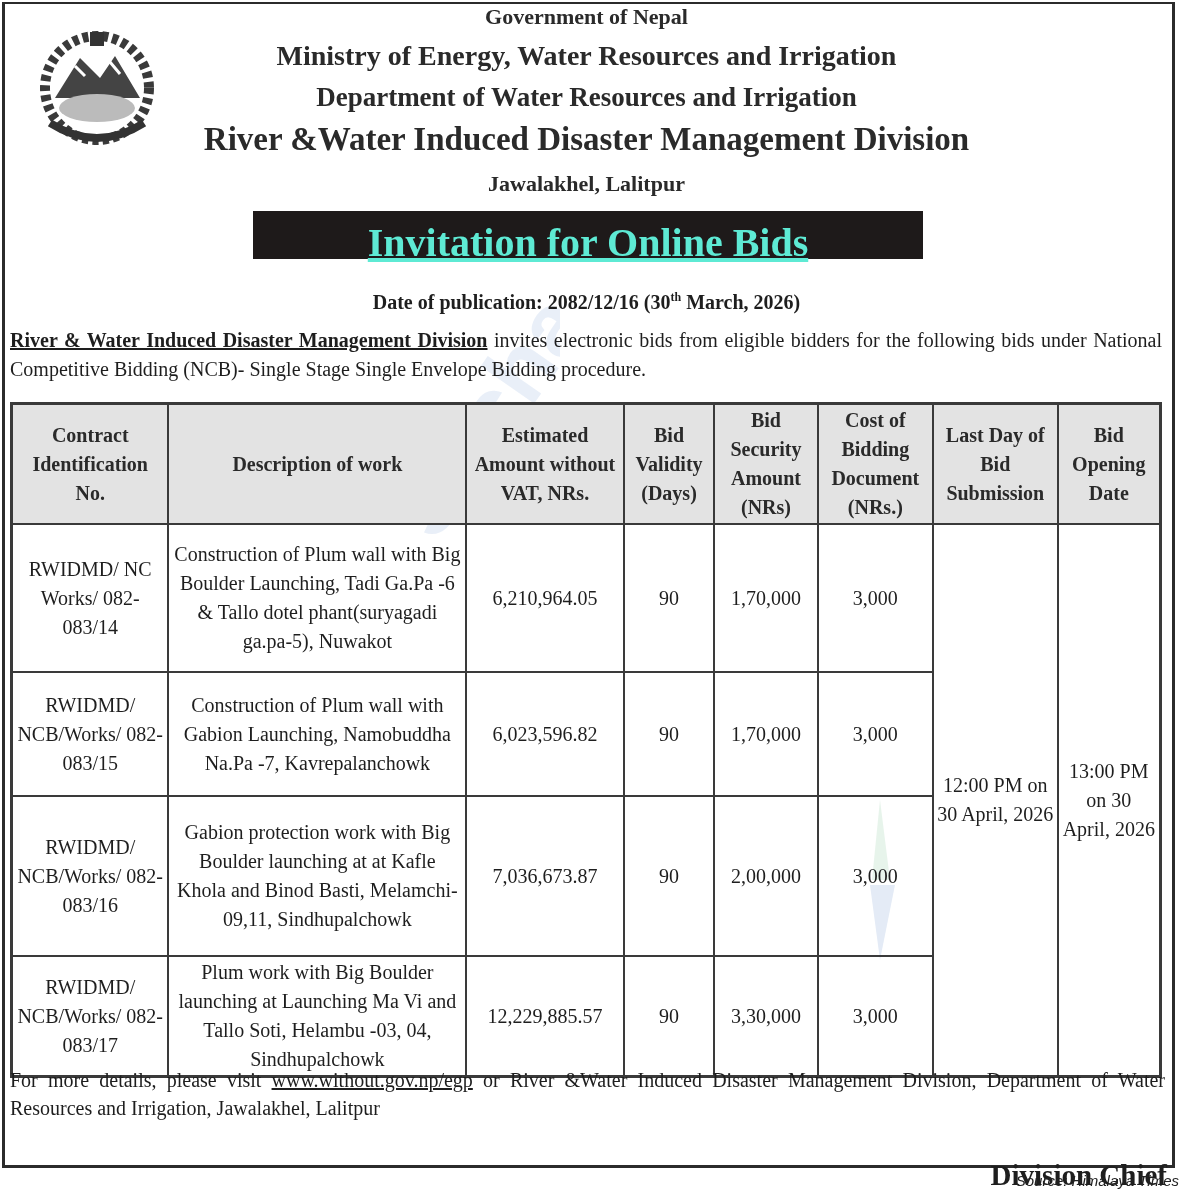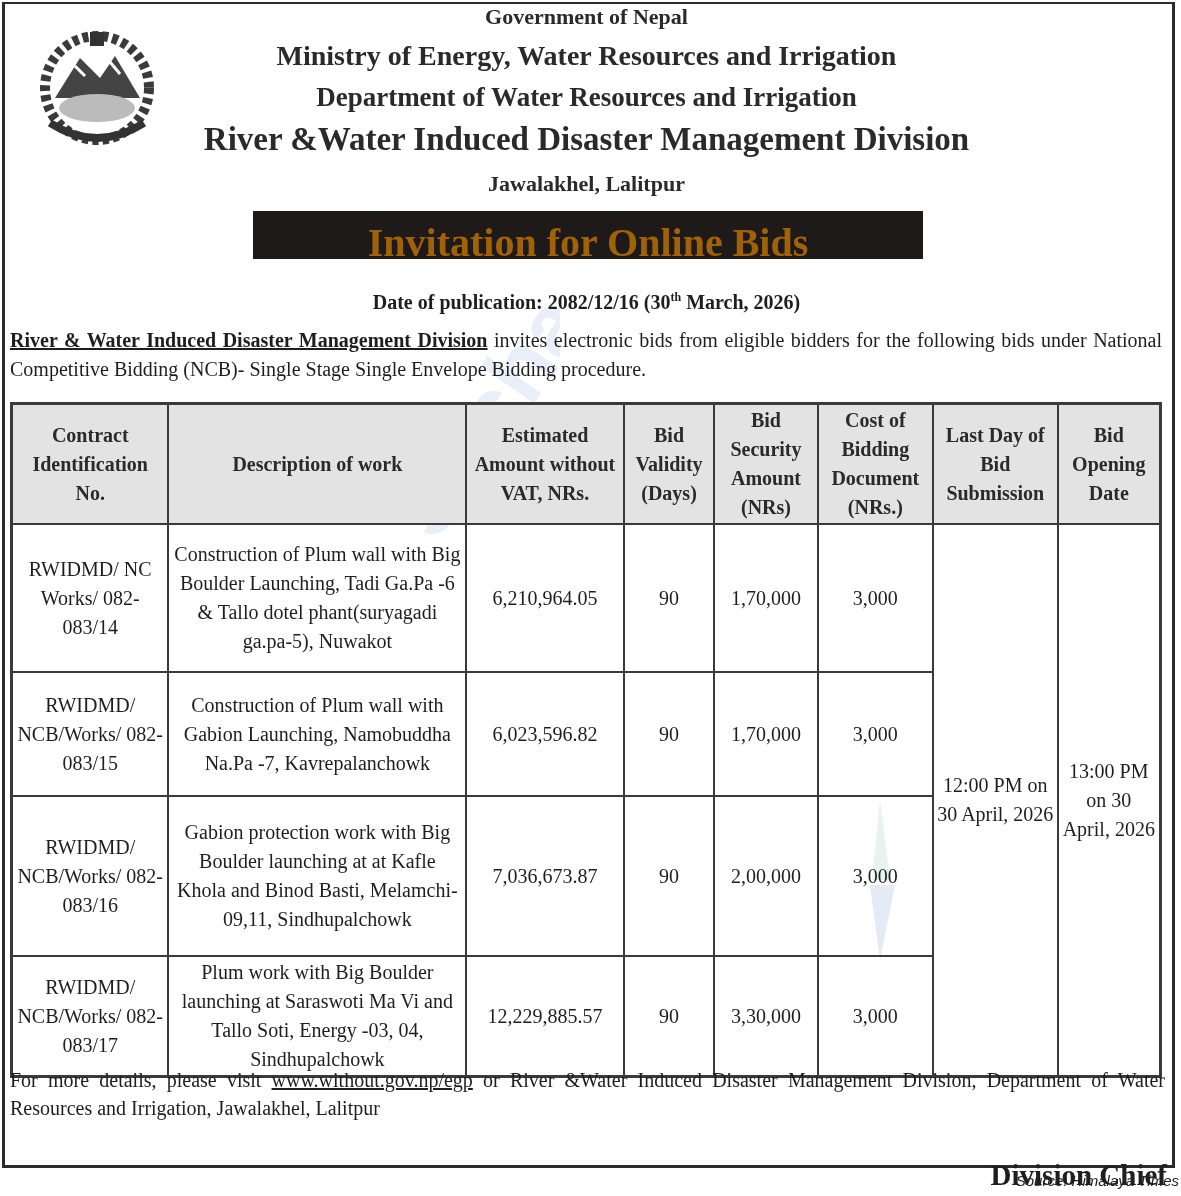--- a/index.html
+++ b/index.html
@@ -8,22 +8,22 @@
   .frame { position: absolute; left: 2px; top: 2px; width: 1173px; height: 1166px;
            border: 3px solid #2b2b2b; border-top: 2px solid #2b2b2b; box-sizing: border-box; background: #fff; }
   .emblem { position: absolute; left: 30px; top: 28px; width: 134px; height: 122px; }
   .hdr { position: absolute; left: 0; width: 1173px; text-align: center; font-weight: bold; color: #2a2a2a; }
   .h-gov { top: 4px; font-size: 22px; left: 0; }
   .h-min { top: 40px; font-size: 28px; }
   .h-dep { top: 82px; font-size: 27px; }
   .h-div { top: 121px; font-size: 33px; }
   .h-loc { top: 171px; font-size: 22px; }
   .title-bar { position: absolute; left: 253px; top: 211px; width: 670px; height: 48px;
-               background: #1e1a1a; color: #a16207; text-align: center; font-weight: bold;
-               font-size: 40px; line-height: 63px; }
+               background: #1e1a1a; color: #5eead4; text-align: center; font-weight: bold;
+               font-size: 40px; line-height: 63px; text-decoration: underline; }
   .pubdate { position: absolute; top: 290px; left: 0; width: 1173px; text-align: center;
              font-weight: bold; font-size: 20px; }
   .pubdate sup { font-size: 12px; }
   .intro { position: absolute; left: 10px; top: 326px; width: 1152px; font-size: 20px; line-height: 29px; text-align: justify; }
   .intro b { font-weight: bold; text-decoration: underline; }
   table.bids { position: absolute; left: 10px; top: 402px; width: 1152px; border-collapse: collapse;
                border: 3px solid #3a3a3a; font-size: 20px; }
   table.bids th, table.bids td { border: 2px solid #3a3a3a; text-align: center; padding: 1px 3px; line-height: 29px; }
   table.bids th { background: #e3e3e3; font-weight: bold; font-size: 20px; color: #2a2a2a; }
   table.bids td { font-weight: normal; color: #1e1e1e; }
@@ -106,21 +106,21 @@
     <tr style="height:160px">
       <td>RWIDMD/ NCB/Works/ 082-083/16</td>
       <td>Gabion protection work with Big Boulder launching at at Kafle Khola and Binod Basti, Melamchi-09,11, Sindhupalchowk</td>
       <td>7,036,673.87</td>
       <td>90</td>
       <td>2,00,000</td>
       <td>3,000</td>
     </tr>
     <tr style="height:118px">
       <td>RWIDMD/ NCB/Works/ 082-083/17</td>
-      <td>Plum work with Big Boulder launching at Saraswoti Ma Vi and Tallo Soti, Energy -03, 04, Sindhupalchowk</td>
+      <td>Plum work with Big Boulder launching at Launching Ma Vi and Tallo Soti, Helambu -03, 04, Sindhupalchowk</td>
       <td>12,229,885.57</td>
       <td>90</td>
       <td>3,30,000</td>
       <td>3,000</td>
     </tr>
   </tbody>
 </table>
 
 <div class="footer"><span>For more details, please visit </span><a>www.without.gov.np/egp</a><span> or River &amp;Water Induced Disaster Management Division, Department of Water Resources and Irrigation, Jawalakhel, Lalitpur</span></div>
 

